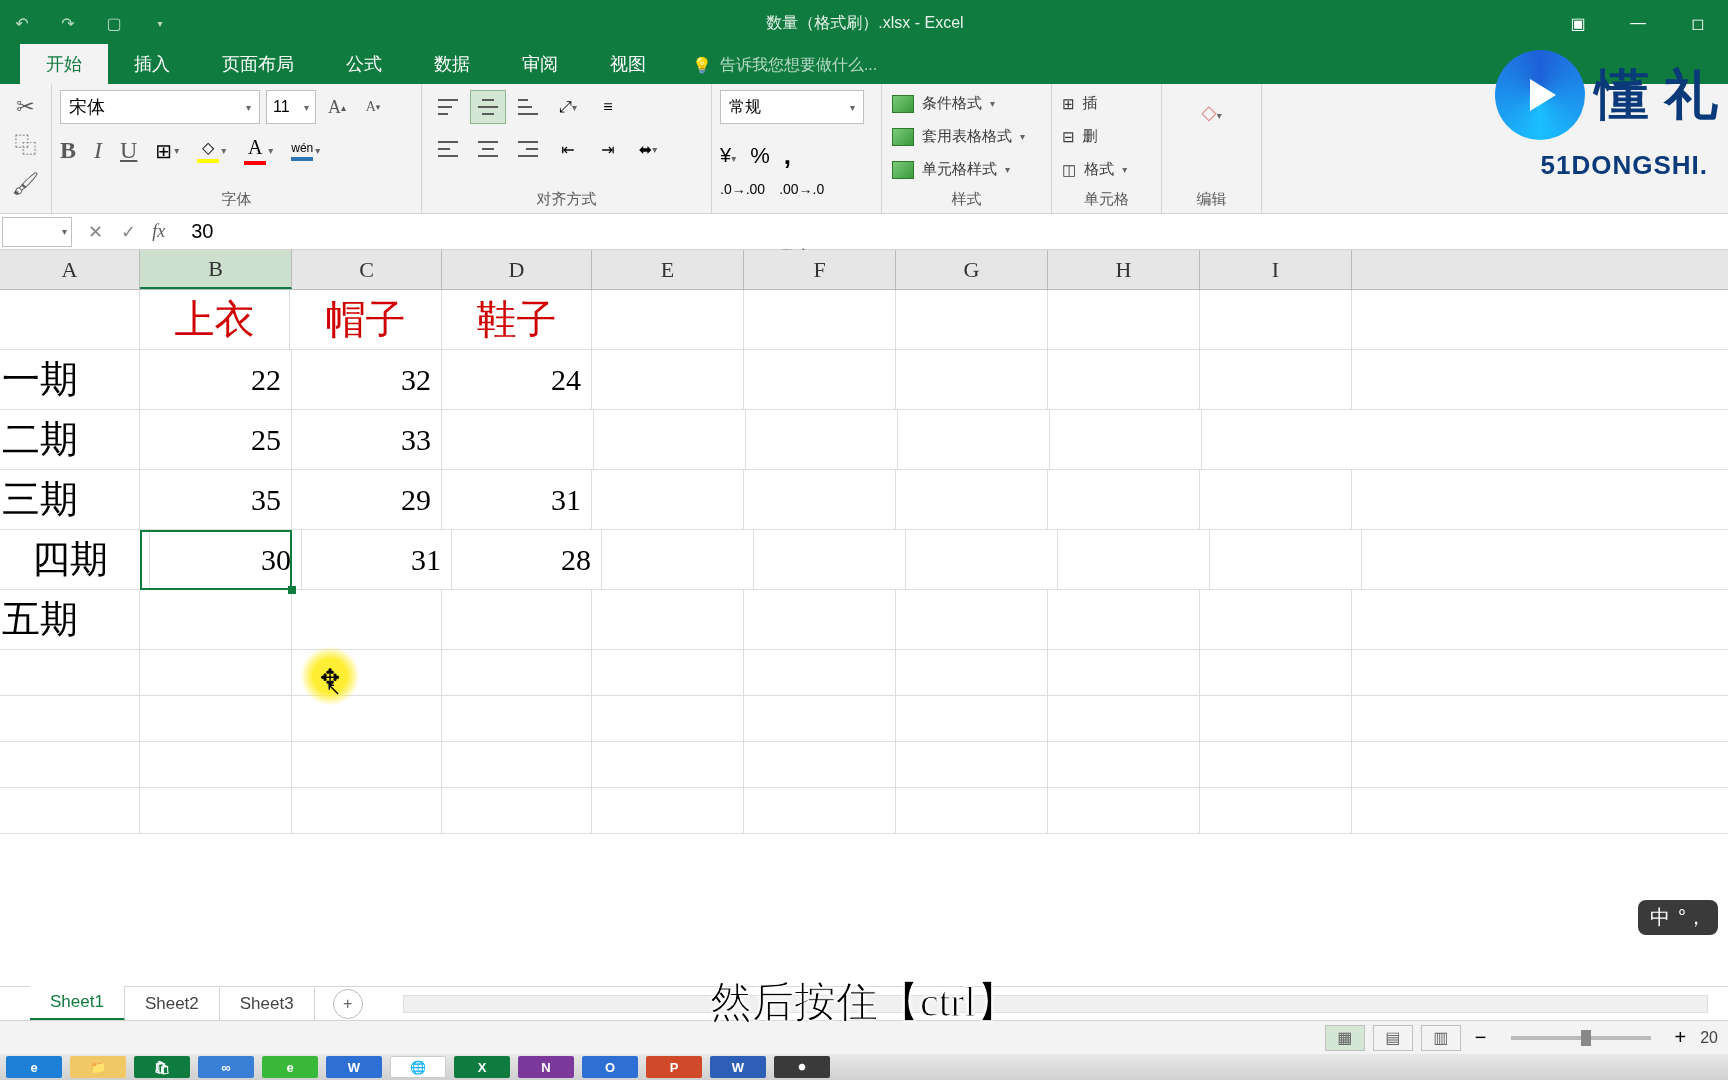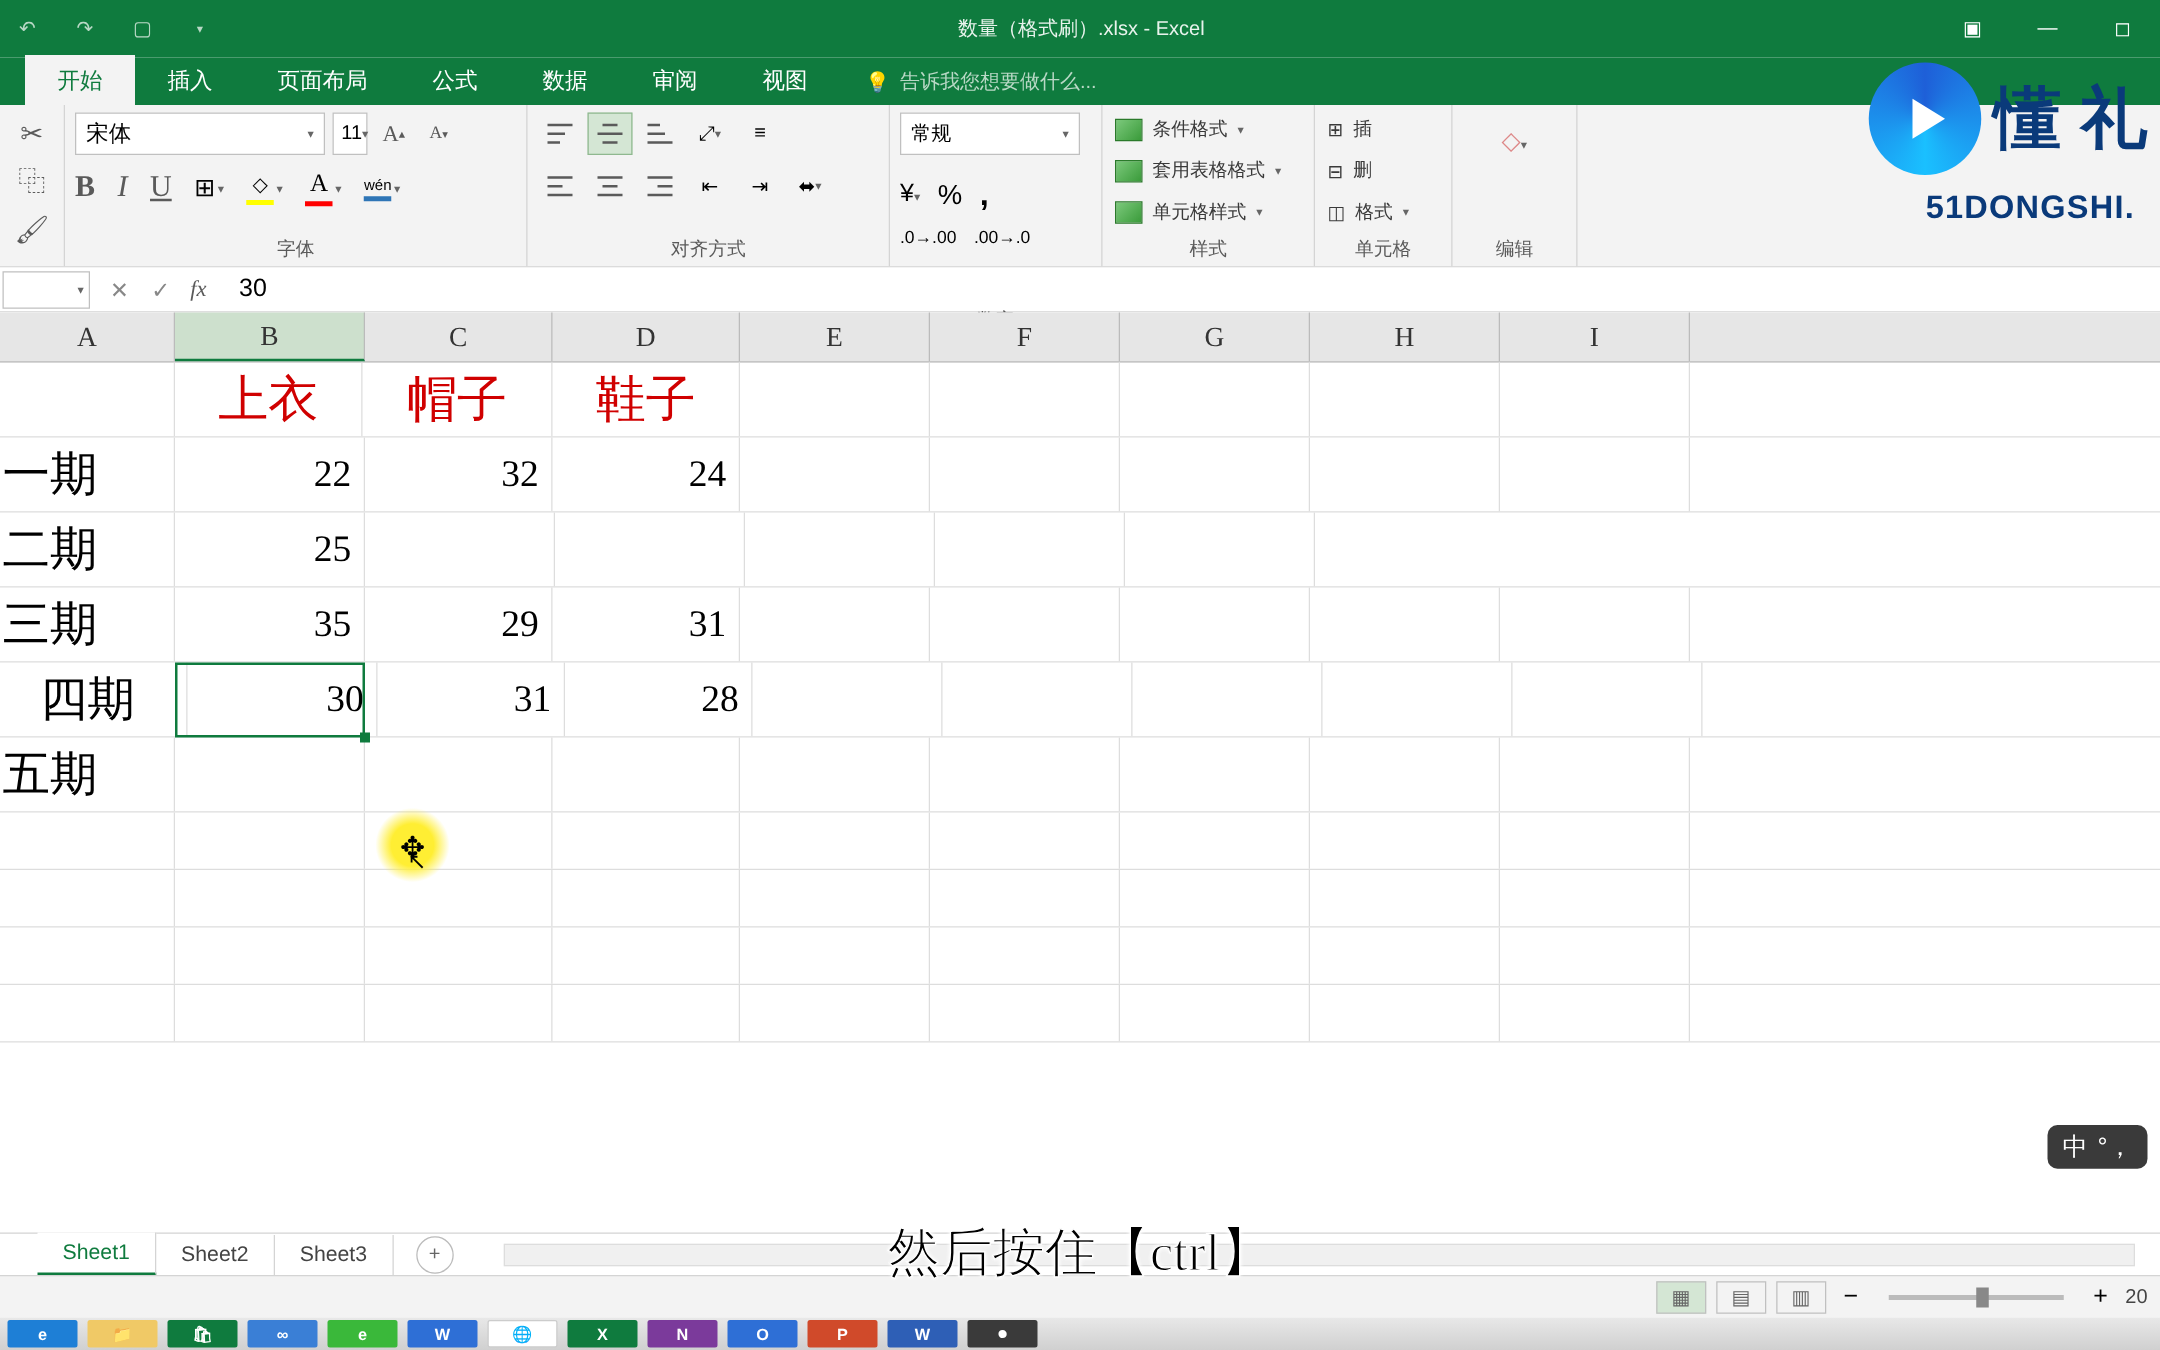--- a/index.html
+++ b/index.html
@@ -25,21 +25,21 @@
 .ribbon-group-body { flex: 1; display: flex; align-items: flex-start; gap: 6px; }
 .ribbon-group-label { text-align: center; font-size: 15px; color: #5a5a5a; padding: 2px 0; }
 
 .clipboard-group { width: 52px; }
 .clip-btns { display: flex; flex-direction: column; gap: 12px; align-items: center; padding-top: 4px; }
 .clip-icon { font-size: 22px; color: #5a5a5a; cursor: pointer; }
 
 .font-group { width: 370px; }
 .font-row { display: flex; align-items: center; gap: 6px; }
 .font-name { width: 200px; height: 34px; border: 1px solid #c0c0c0; background: #fff; font-size: 18px; padding: 0 8px; display: flex; align-items: center; justify-content: space-between; }
-.font-size { width: 28px; height: 34px; border: 1px solid #c0c0c0; background: #fff; font-size: 16px; padding: 0 6px; display: flex; align-items: center; justify-content: space-between; }
+.font-size { width: 50px; height: 34px; border: 1px solid #c0c0c0; background: #fff; font-size: 16px; padding: 0 6px; display: flex; align-items: center; justify-content: space-between; }
 .small-btn { width: 30px; height: 30px; display: flex; align-items: center; justify-content: center; font-size: 18px; color: #5a5a5a; cursor: pointer; }
 .font-row2 { display: flex; align-items: center; gap: 18px; margin-top: 12px; }
 .font-btn { font-size: 24px; color: #5a5a5a; cursor: pointer; font-family: "Times New Roman", serif; }
 .font-btn.b { font-weight: bold; }
 .font-btn.i { font-style: italic; }
 .font-btn.u { text-decoration: underline; }
 .color-split { display: flex; align-items: center; gap: 2px; }
 .color-swatch-bottom { display: flex; flex-direction: column; align-items: center; }
 .underline-bar { width: 22px; height: 4px; margin-top: 2px; }
 .yellow-bar { background: #ffff00; }
@@ -383,20 +383,21 @@
         <div class="cell num" style="width: 150px;">24</div>
         <div class="cell" style="width: 152px;"></div>
         <div class="cell" style="width: 152px;"></div>
         <div class="cell" style="width: 152px;"></div>
         <div class="cell" style="width: 152px;"></div>
         <div class="cell" style="width: 152px;"></div>
       </div>
       <div class="row h-tall">
         <div class="cell rowlabel" style="width: 140px;">二期</div>
         <div class="cell num" style="width: 152px;">25</div>
+        <div class="cell num" style="width: 150px;">33</div>
         <div class="cell" style="width: 152px;"></div>
         <div class="cell" style="width: 152px;"></div>
         <div class="cell" style="width: 152px;"></div>
         <div class="cell" style="width: 152px;"></div>
         <div class="cell" style="width: 152px;"></div>
       </div>
       <div class="row h-tall">
         <div class="cell rowlabel" style="width: 140px; text-align: right;">三期</div>
         <div class="cell num" style="width: 152px;">35</div>
         <div class="cell num" style="width: 150px;">29</div>

